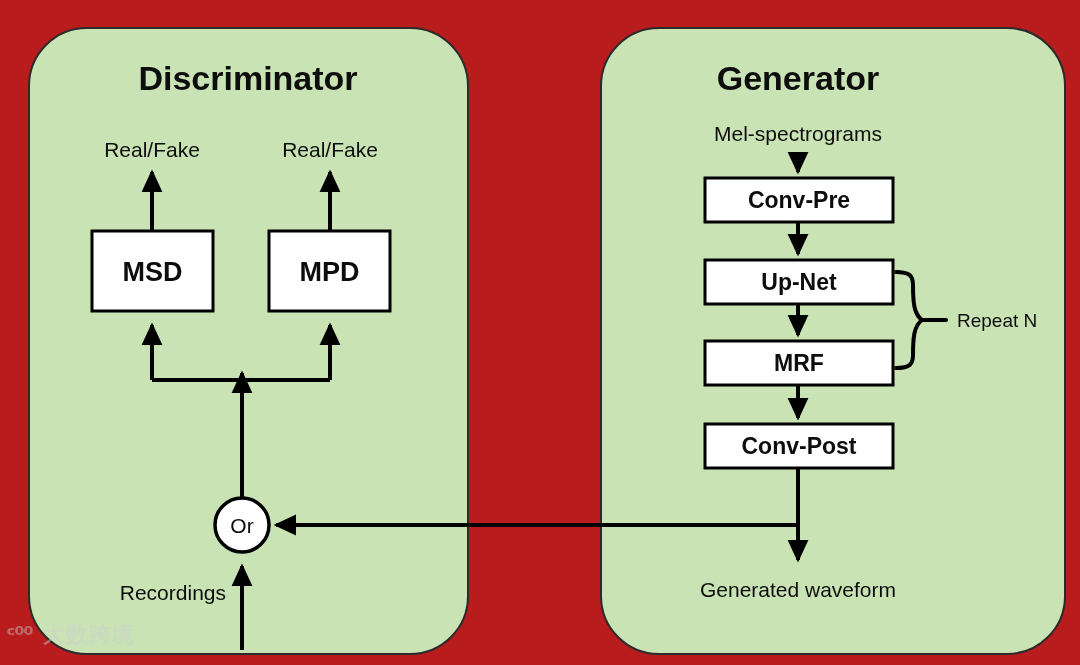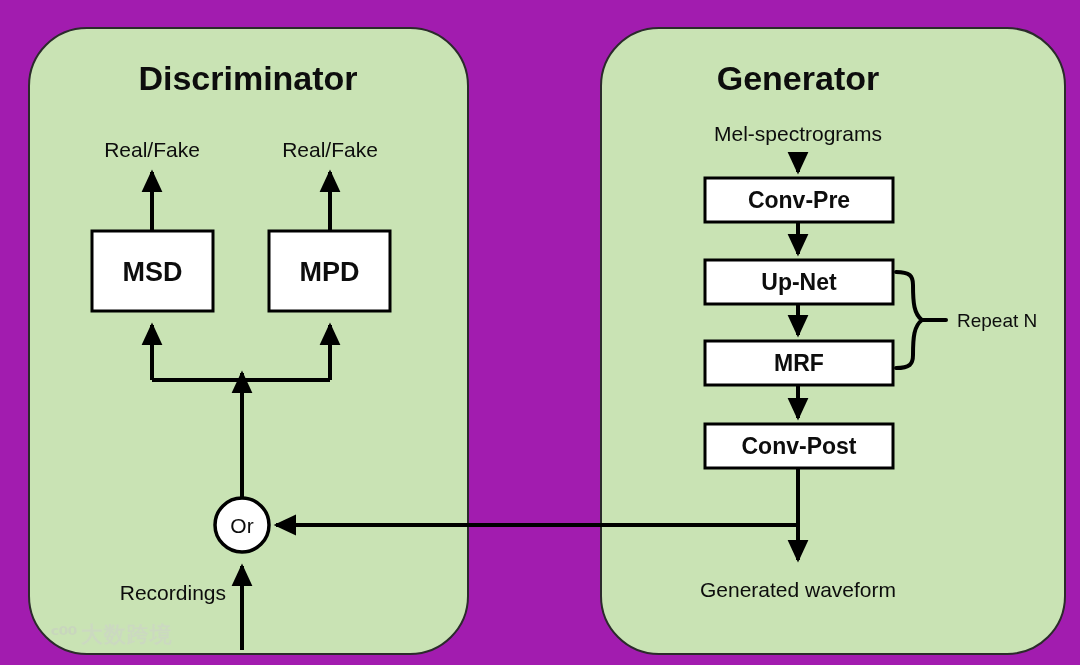--- a/index.html
+++ b/index.html
@@ -7,21 +7,21 @@
     padding: 0;
     background: #ffffff;
   }
   body {
     font-family: "Liberation Sans", sans-serif;
   }
   #canvas {
     position: relative;
     width: 1080px;
     height: 665px;
-    background: #a21caf;
+    background: #b91c1c;
     overflow: hidden;
   }
   #diagram-svg {
     position: absolute;
     left: 0;
     top: 0;
   }
   .panel-title {
     font-weight: bold;
     font-size: 34px;
@@ -82,24 +82,23 @@
     stroke: #000000;
     stroke-width: 3.5;
   }
   
   #watermark {
     position: absolute;
     left: 6px;
     top: 620px;
     display: flex;
     align-items: center;
-    gap: 4px;
+    gap: 10px;
     opacity: 0.45;
     pointer-events: none;
-    margin-left: 44px;
   }
   #watermark .wm-mark {
     font-size: 23px;
     color: #c8c8c8;
     font-weight: bold;
     letter-spacing: -1px;
     font-family: "DejaVu Sans", sans-serif;
   }
   #watermark .wm-text {
     font-size: 22px;

